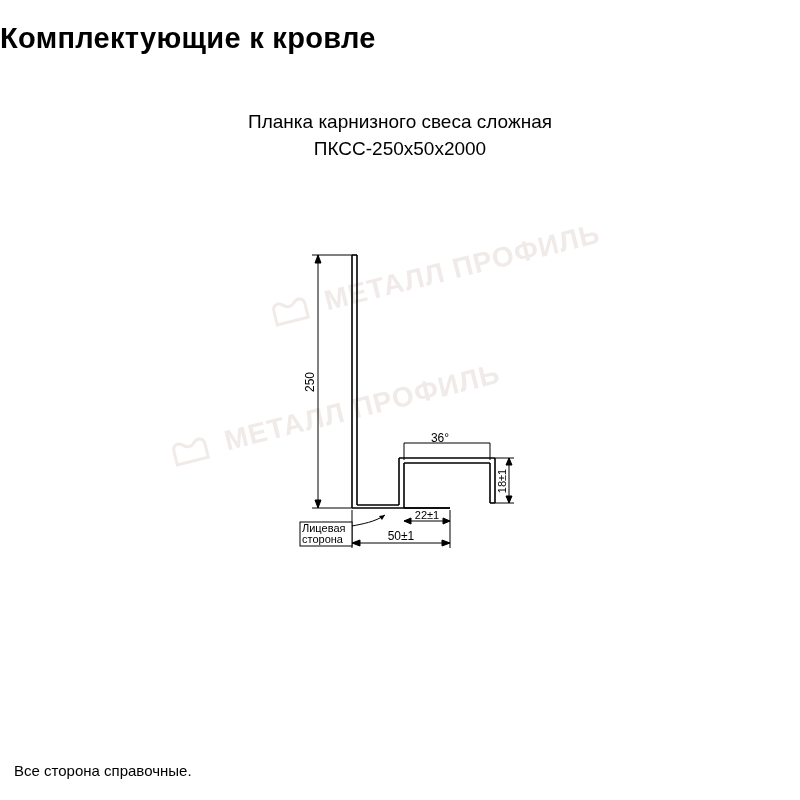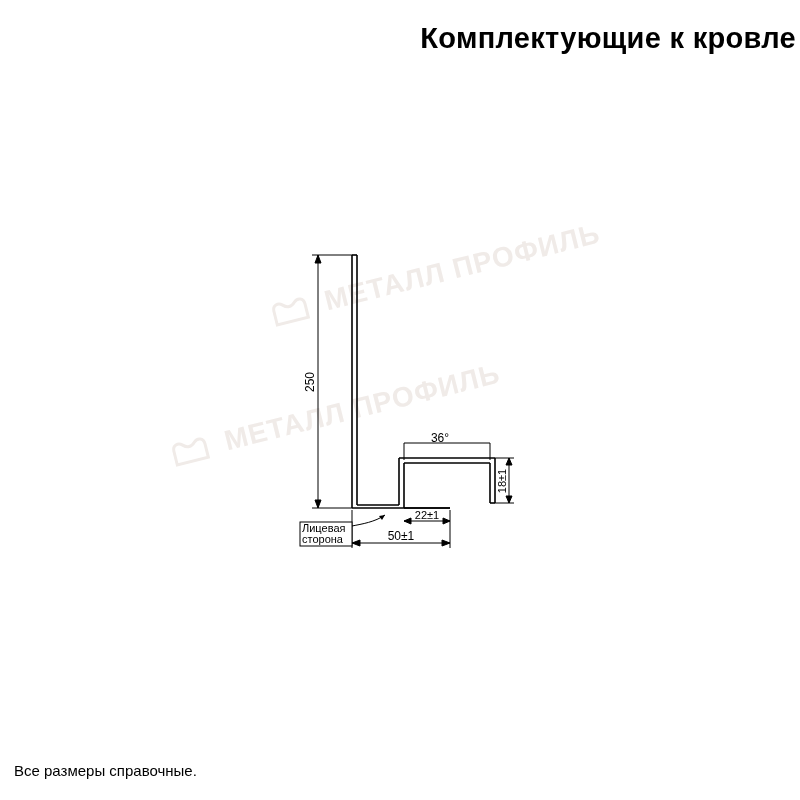--- a/index.html
+++ b/index.html
@@ -16,23 +16,23 @@
     overflow: hidden;
   }
   .page {
     position: relative;
     width: 800px;
     height: 800px;
   }
   .title {
     position: absolute;
     top: 22px;
-    left: 16px;
+    left: 0;
     width: 780px;
-    text-align: right;
+    text-align: left;
     font-size: 29px;
     font-weight: bold;
     letter-spacing: 0.3px;
   }
   .subtitle {
     position: absolute;
     top: 108px;
     left: 0;
     width: 800px;
     text-align: center;
@@ -84,20 +84,24 @@
     font-family: "Liberation Sans", sans-serif;
   }
 </style>
 </head>
 <body>
 
 <div class="page">
 
   <div class="title">Комплектующие к кровле</div>
 
+  <div class="subtitle">
+    <div>Планка карнизного свеса сложная</div>
+    <div>ПКСС-250x50x2000</div>
+  </div>
 
   <div class="watermark wm1">
     <svg class="wm-logo" style="left:0;top:0;position:relative;display:inline-block;vertical-align:middle;margin-right:8px;" viewBox="0 0 46 34">
       <path d="M2 26 L2 12 C2 6 8 4 12 8 C16 12 20 12 24 8 C28 4 34 6 34 12 L34 26 Z" fill="none" stroke="#f0ebe8" stroke-width="3"></path>
     </svg><span>МЕТАЛЛ ПРОФИЛЬ</span>
   </div>
 
   <div class="watermark wm2">
     <svg class="wm-logo" style="left:0;top:0;position:relative;display:inline-block;vertical-align:middle;margin-right:8px;" viewBox="0 0 46 34">
       <path d="M2 26 L2 12 C2 6 8 4 12 8 C16 12 20 12 24 8 C28 4 34 6 34 12 L34 26 Z" fill="none" stroke="#f0ebe8" stroke-width="3"></path>
@@ -175,16 +179,16 @@
       <path d="M 385 515 C 375 522 362 524 352 526"></path>
       <path d="M 385 515 l -6 1 l 3 4 z" fill="#000000" stroke="none"></path>
       <rect x="300" y="522" width="52" height="24" fill="#ffffff" stroke="#000000" stroke-width="1"></rect>
     </g>
     <text x="302" y="532" font-size="11" fill="#000000">Лицевая</text>
     <text x="302" y="543" font-size="11" fill="#000000">сторона</text>
 
   </svg>
 
   <div class="footer">
-    <div>Все размеры справочные.</div>
+    <div>Все сторона справочные.</div>
   </div>
 
 </div>
 
 </body></html>

